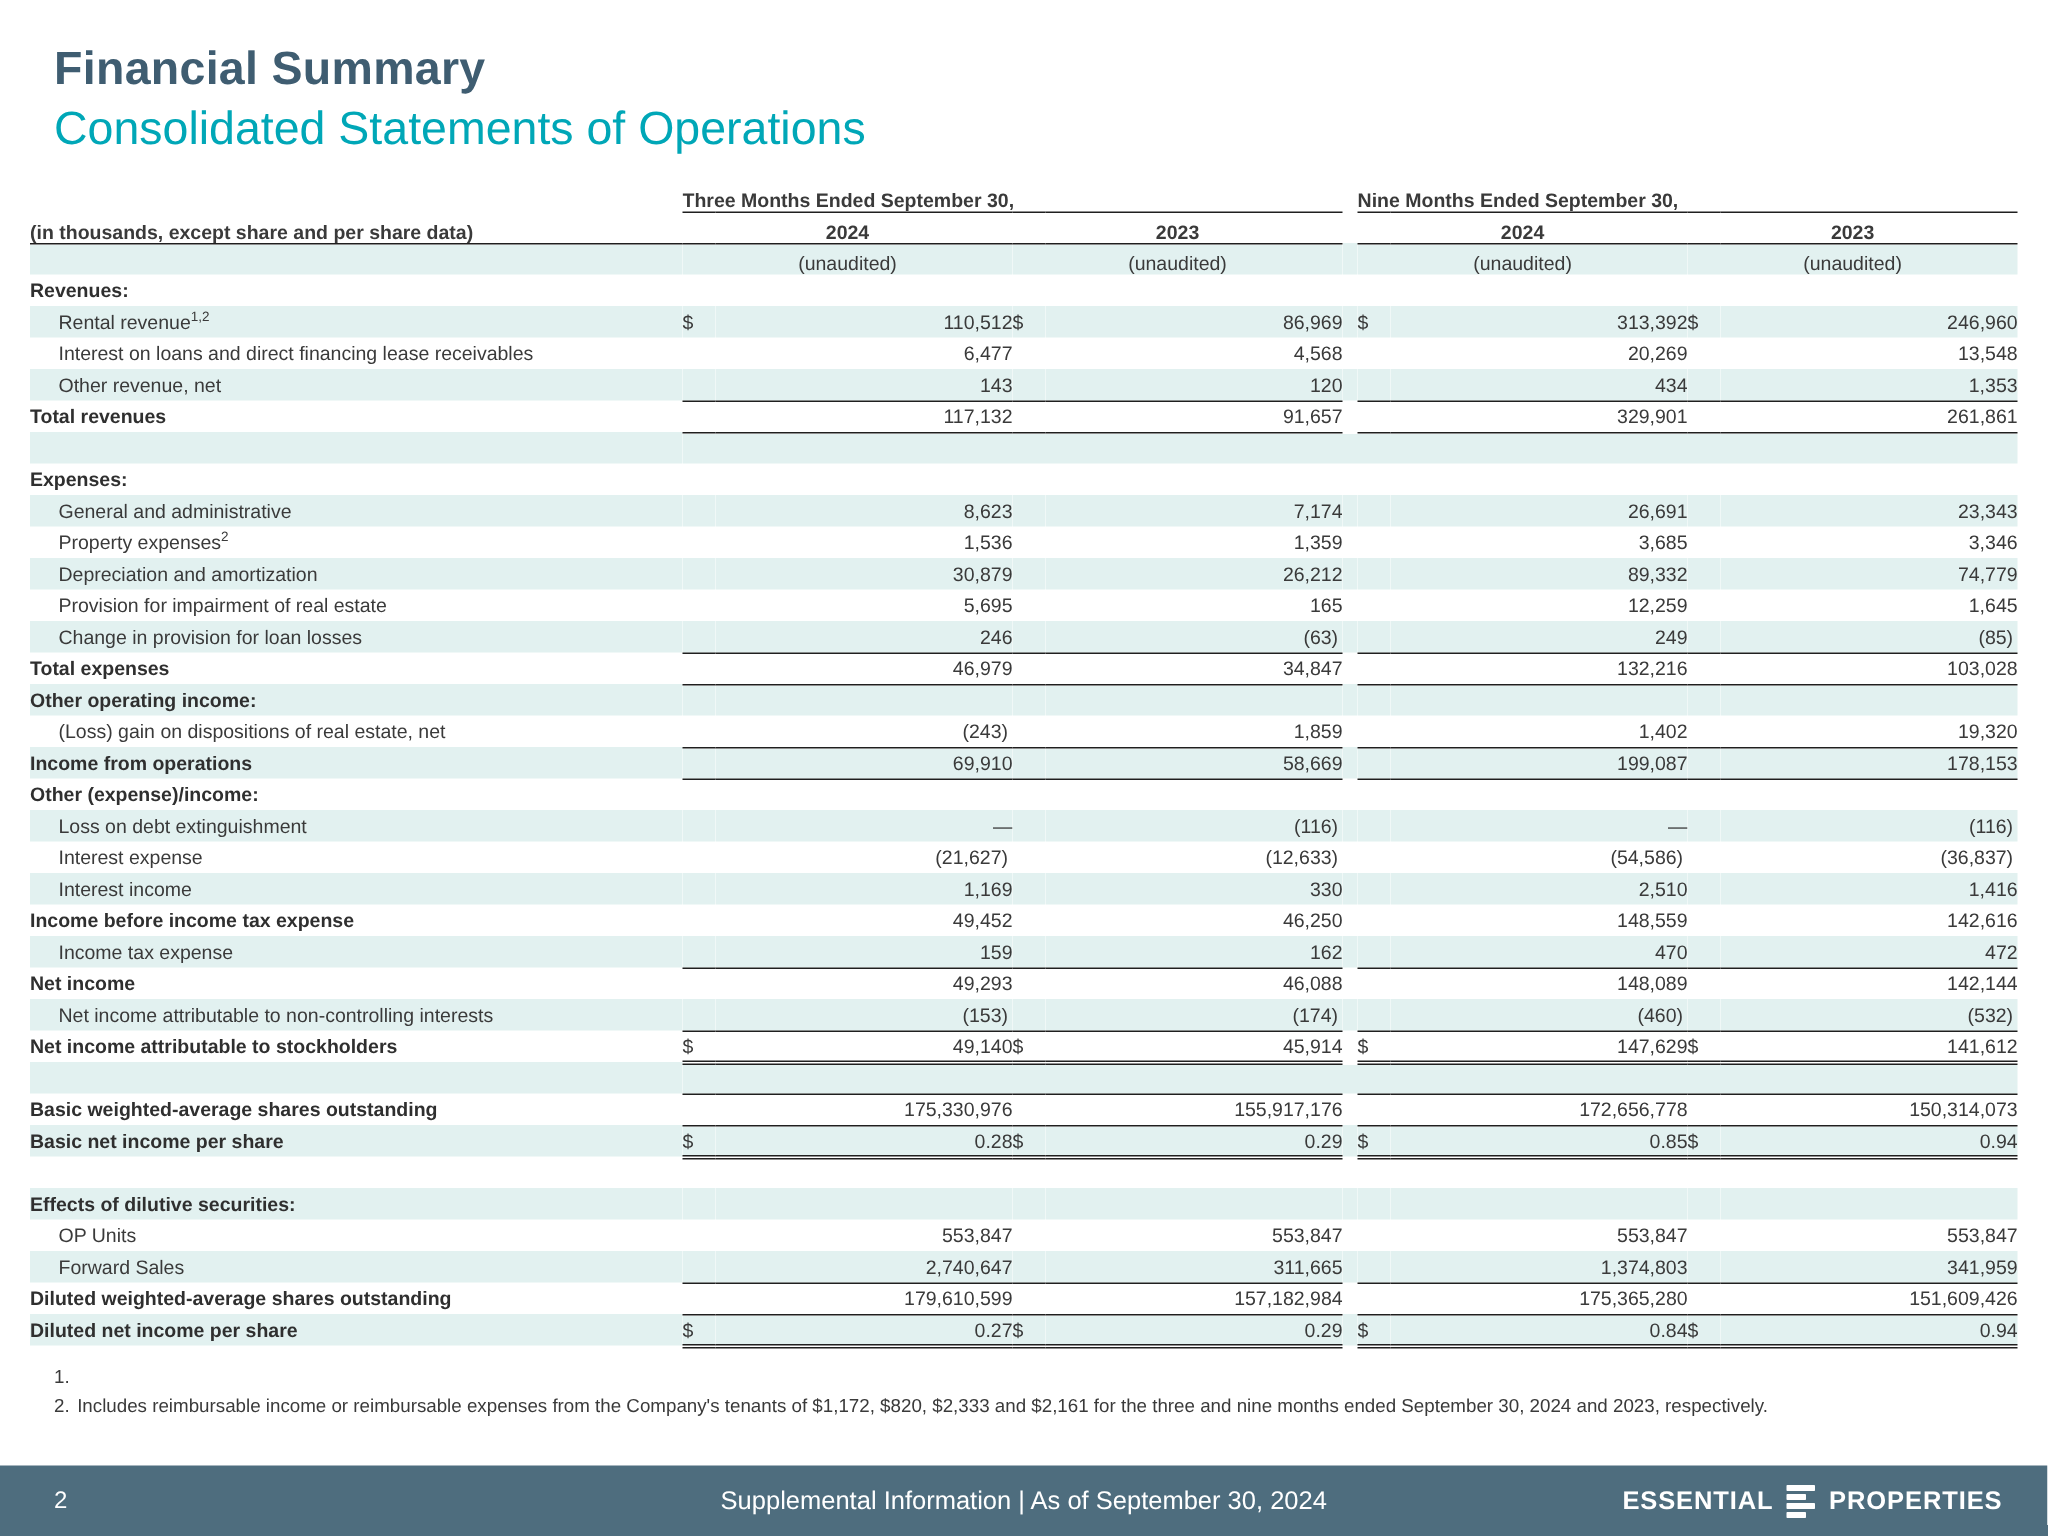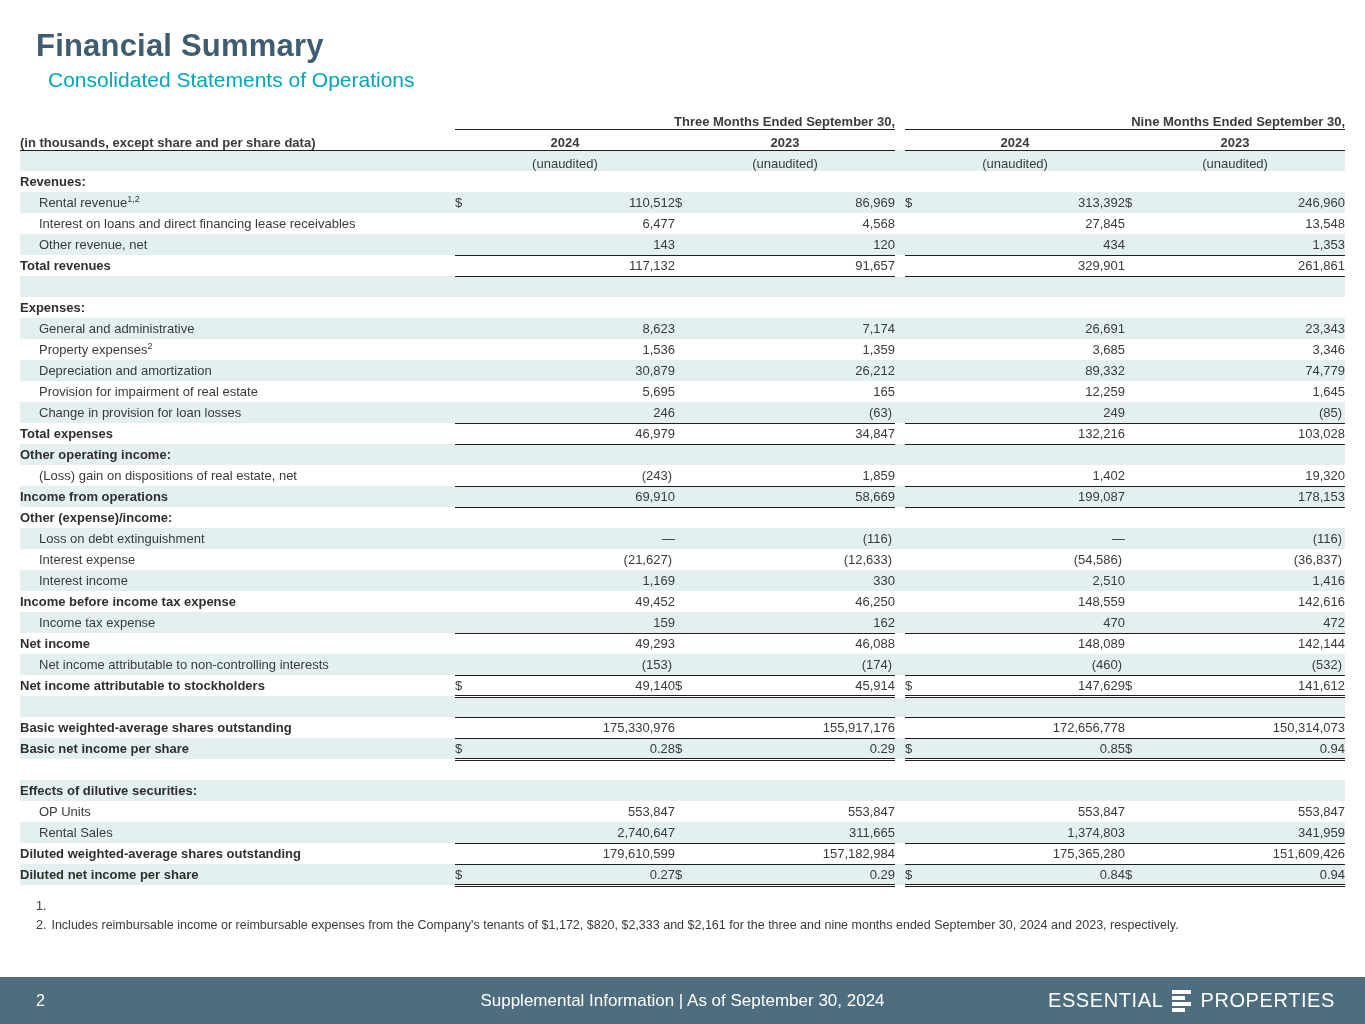--- a/index.html
+++ b/index.html
@@ -4,26 +4,26 @@
 <style>
   * { box-sizing: border-box; }
   html,body { margin:0; padding:0; }
   body {
     width:1365px; height:1024px; overflow:hidden; position:relative;
     background:#ffffff; color:var(--text,#3a3a3a);
     font-family:"Liberation Sans", sans-serif;
   }
   .header-block { padding:28px 0 0 36px; }
   .page-title { margin:0; font-size:31px; font-weight:bold; color:var(--title,#3f5d71); letter-spacing:0.2px; }
-  .page-subtitle { margin:4px 0 0 12px; font-size:21px; font-weight:normal; color:var(--accent,#00a7b7); }
+  .page-subtitle { margin:4px 0 0 0; font-size:31px; font-weight:normal; color:var(--accent,#00a7b7); }
 
   table.fin { border-collapse:collapse; table-layout:fixed; width:1325px; margin:16px 20px 0 20px; font-size:13px; }
   table.fin td { padding:0; height:21px; white-space:nowrap; overflow:hidden; }
   thead td { height:21px; vertical-align:bottom; }
-  .grp { font-weight:bold; text-align:right; border-bottom:1px solid var(--rule,#222);margin-top:34px; }
+  .grp { font-weight:bold; text-align:left; border-bottom:1px solid var(--rule,#222);margin-top:34px; }
   .yr  { font-weight:bold; text-align:center; border-bottom:1px solid var(--rule,#222); }
   .rowhdr { font-weight:bold; text-align:left; padding-left:6px; border-bottom:1px solid var(--rule,#222); }
   .unaud { text-align:center; }
   thead tr.shade { background:var(--stripe,#e2f1f0); }
   tbody tr:nth-child(even) { background:var(--stripe,#e2f1f0); }
 
   .lab { text-align:left; padding-left:6px; }
   .lab.item { padding-left:19px; font-weight:normal; }
   .lab.hd { font-weight:bold; color:#2f2f2f; }
   .dol { text-align:left; padding-left:5px; }
@@ -37,21 +37,21 @@
   .footnotes { margin:10px 0 0 36px; font-size:12.5px; line-height:19px; }
   .footnote { display:flex; gap:5px; }
 
   .footer-bar {
     position:absolute; left:0; bottom:0; width:1365px; height:47px;
     background:var(--footer,#4e6d7e); color:#ffffff;
     display:flex; align-items:center;
   }
   .page-number { position:absolute; left:36px; font-size:16px; }
   .footer-center { position:absolute; left:0; width:100%; text-align:center; font-size:17px; }
-  .footer-logo { position:absolute; right:30px; display:flex; align-items:center; font-size:20px; font-weight:normal; letter-spacing:0.6px; }
+  .footer-logo { position:absolute; right:30px; display:flex; align-items:center; font-size:17px; font-weight:bold; letter-spacing:0.6px; }
   .logo-icon { display:inline-flex; flex-direction:column; justify-content:center; gap:2px; margin:0 9px; height:24px; }
   .logo-icon .bar { background:#ffffff; height:4px; border-radius:0.5px; }
   .logo-icon .b1 { width:19px; } .logo-icon .b2 { width:13px; }
   .logo-icon .b3 { width:19px; } .logo-icon .b4 { width:13px; }
 </style>
 </head>
 <body>
 
 <div class="header-block">
   <h1 class="page-title">Financial Summary</h1>
@@ -121,21 +121,21 @@
         <td class="val">246,960</td>
       </tr>
       <tr>
         <td class="lab item">Interest on loans and direct financing lease receivables</td>
         <td class="dol"></td>
         <td class="val">6,477</td>
         <td class="dol"></td>
         <td class="val">4,568</td>
         <td></td>
         <td class="dol"></td>
-        <td class="val">27,845</td>
+        <td class="val">20,269</td>
         <td class="dol"></td>
         <td class="val">13,548</td>
       </tr>
       <tr>
         <td class="lab item">Other revenue, net</td>
         <td class="dol rb"></td>
         <td class="val rb">143</td>
         <td class="dol rb"></td>
         <td class="val rb">120</td>
         <td></td>
@@ -438,21 +438,21 @@
         <td class="val">553,847</td>
         <td class="dol"></td>
         <td class="val">553,847</td>
         <td></td>
         <td class="dol"></td>
         <td class="val">553,847</td>
         <td class="dol"></td>
         <td class="val">553,847</td>
       </tr>
       <tr>
-        <td class="lab item">Rental Sales</td>
+        <td class="lab item">Forward Sales</td>
         <td class="dol rb"></td>
         <td class="val rb">2,740,647</td>
         <td class="dol rb"></td>
         <td class="val rb">311,665</td>
         <td></td>
         <td class="dol rb"></td>
         <td class="val rb">1,374,803</td>
         <td class="dol rb"></td>
         <td class="val rb">341,959</td>
       </tr>

